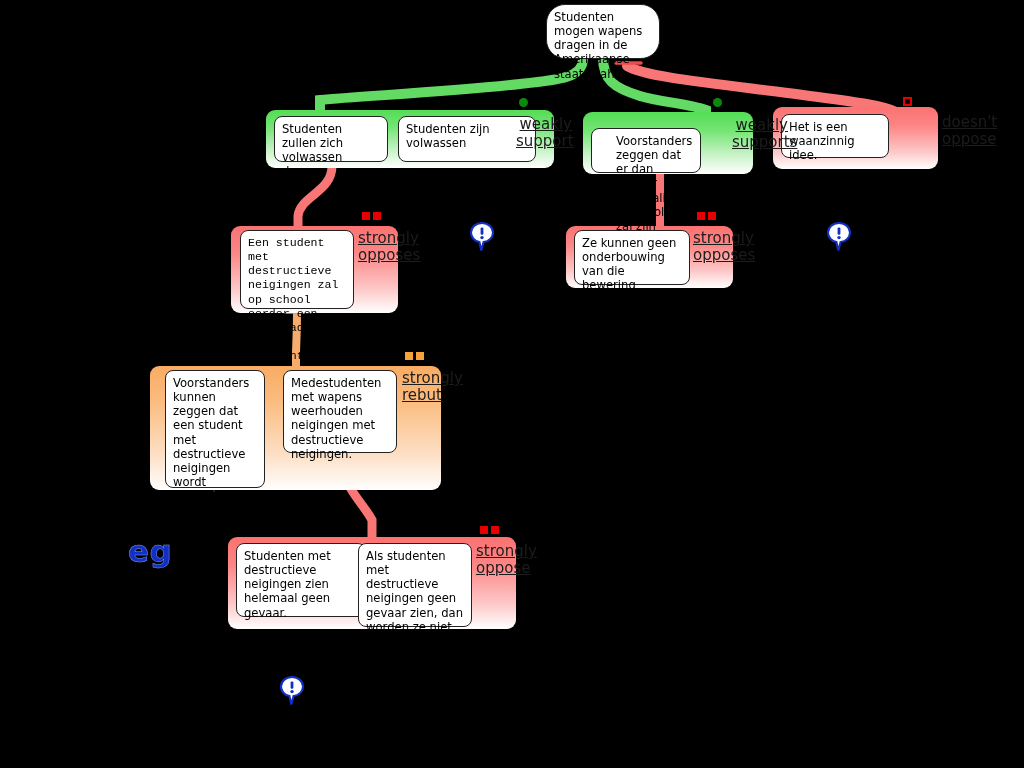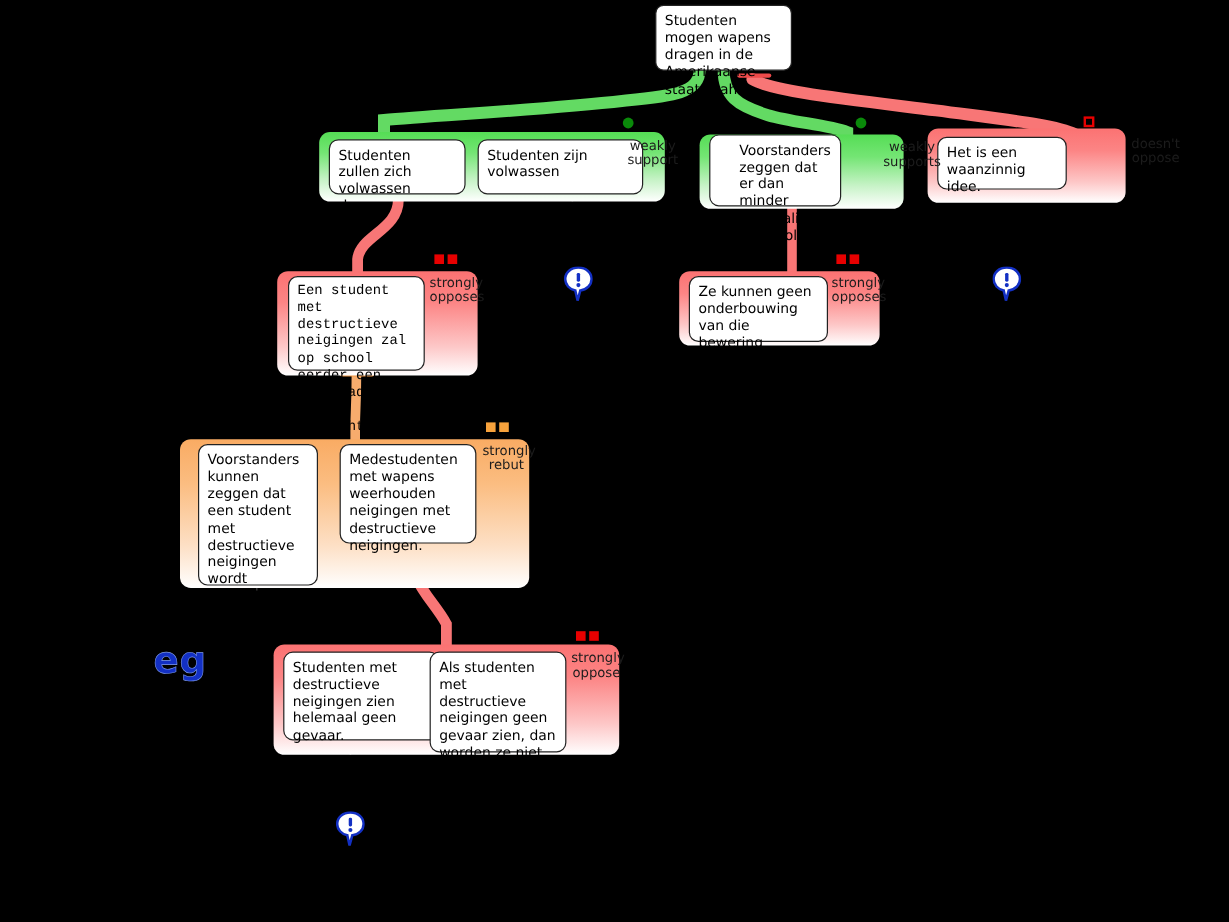--- a/index.html
+++ b/index.html
@@ -24,29 +24,29 @@
   .panel.orange{background:linear-gradient(to bottom,#f9ab63 0%,#fbbd81 30%,#fde0c6 72%,#ffffff 100%);}
 
   
   .claim{
     position:absolute;z-index:3;box-sizing:border-box;
     background:#ffffff;border:1px solid #222;border-radius:8px;
     padding:5px 7px 4px 7px;
     font-size:11.6px;line-height:1.22;color:#000;
   }
   .claim.root{
-    border-radius:7px;
+    border-radius:19px;
     box-shadow:0 0 0 0 transparent;
   }
 
   
   .conn-label{
     position:absolute;z-index:4;
-    font-size:11px;line-height:1.12;color:#1c1c1c;
-    text-align:center;width:56px;
+    font-size:15px;line-height:1.12;color:#1c1c1c;
+    text-align:right;width:56px;text-decoration:underline;
   }
 
   
   .badge{position:absolute;z-index:5;display:flex;gap:3px;}
   .sq{width:8px;height:8px;background:#e80000;}
   .sq.hollow{background:transparent;border:2px solid #e80000;width:5px;height:5px;}
   .dot{width:9px;height:9px;border-radius:50%;background:#0a8a0a;}
 
   
   .note{position:absolute;z-index:6;width:24px;height:30px;}
@@ -95,21 +95,21 @@
 
   <div class="panel green" style="left:266px;top:110px;width:288px;height:58px;"></div>
   <div class="claim" style="left:274px;top:116px;width:114px;height:46px;">Studenten zullen zich volwassen dragen</div>
   <div class="claim" style="left:398px;top:116px;width:138px;height:46px;">Studenten zijn volwassen</div>
   <div class="conn-label" style="left:516px;top:116px;">weakly support</div>
   <div class="badge" style="left:519px;top:98px;">
     <span class="dot"></span>
   </div>
 
   <div class="panel green" style="left:583px;top:112px;width:170px;height:62px;"></div>
-  <div class="claim" style="left:591px;top:112px;width:110px;height:60px;padding-left:24px;">Voorstanders zeggen dat er dan minder criminaliteit op scholen zal zijn</div>
+  <div class="claim" style="left:591px;top:128px;width:110px;height:45px;padding-left:24px;">Voorstanders zeggen dat er dan minder criminaliteit op scholen zal zijn</div>
   <div class="conn-label" style="left:705px;top:117px;margin-left:27px;">weakly supports</div>
   <div class="badge" style="left:713px;top:98px;">
     <span class="dot"></span>
   </div>
 
   <div class="panel red" style="left:773px;top:107px;width:165px;height:62px;"></div>
   <div class="claim" style="left:781px;top:114px;width:108px;height:44px;">Het is een waanzinnig idee.</div>
   <div class="conn-label" style="left:898px;top:114px;width:42px;padding-left:44px;">doesn't oppose</div>
   <div class="badge" style="left:903px;top:97px;">
     <span class="sq hollow"></span>

